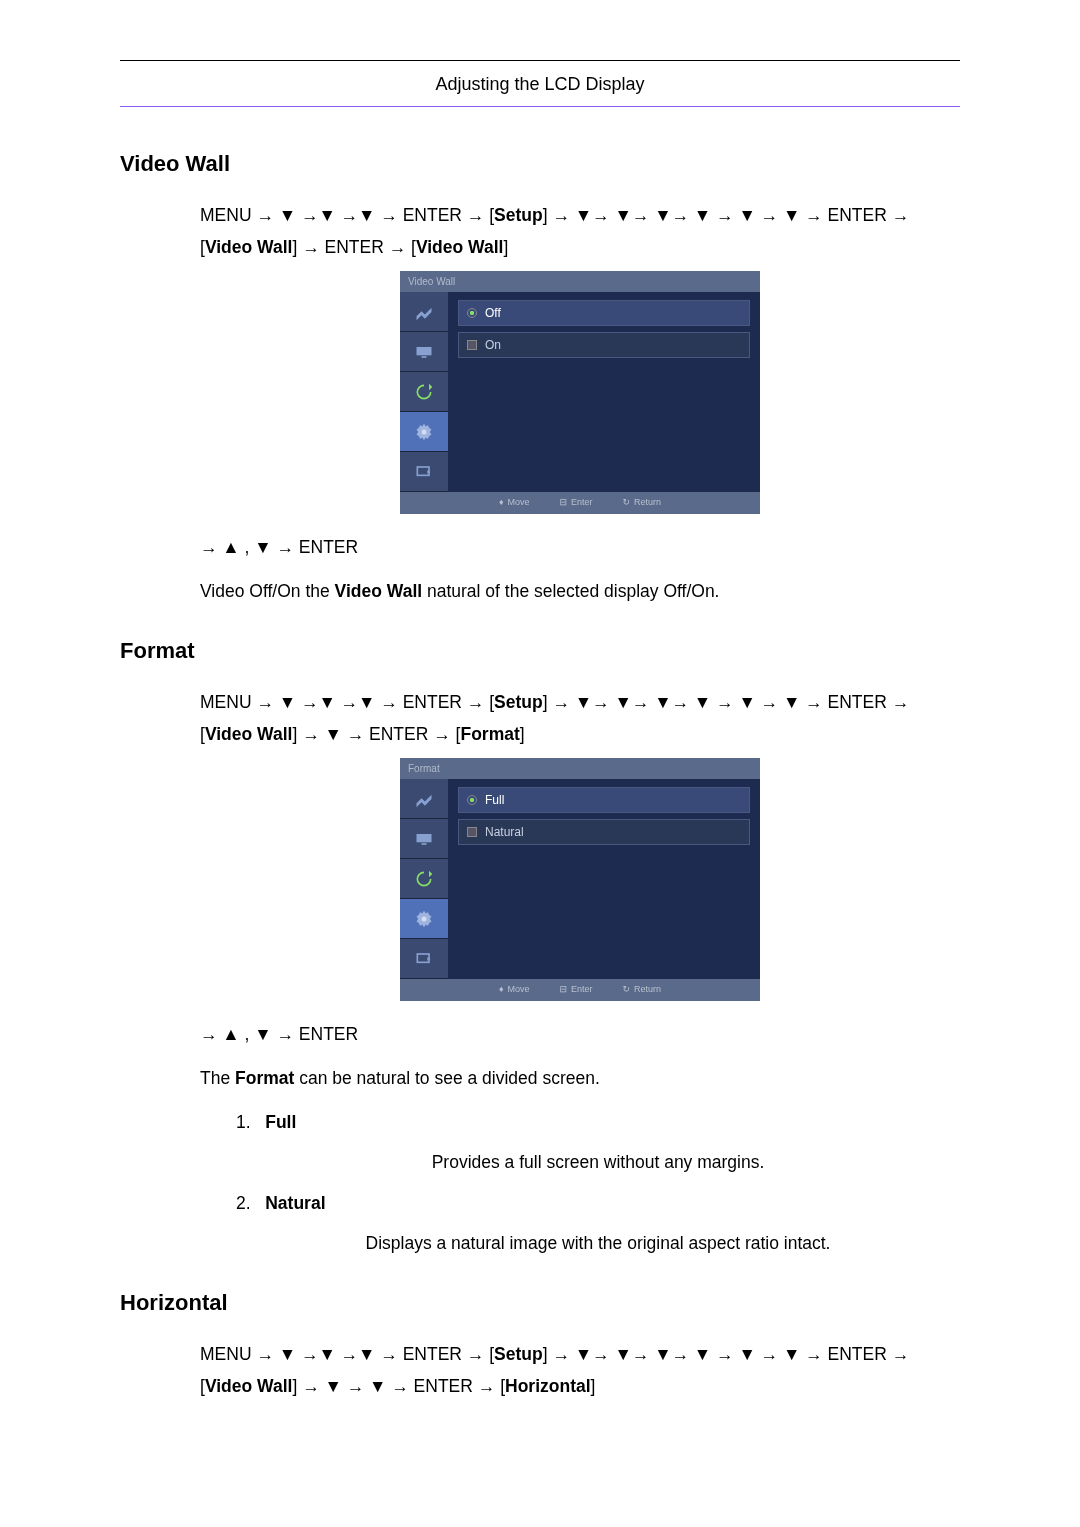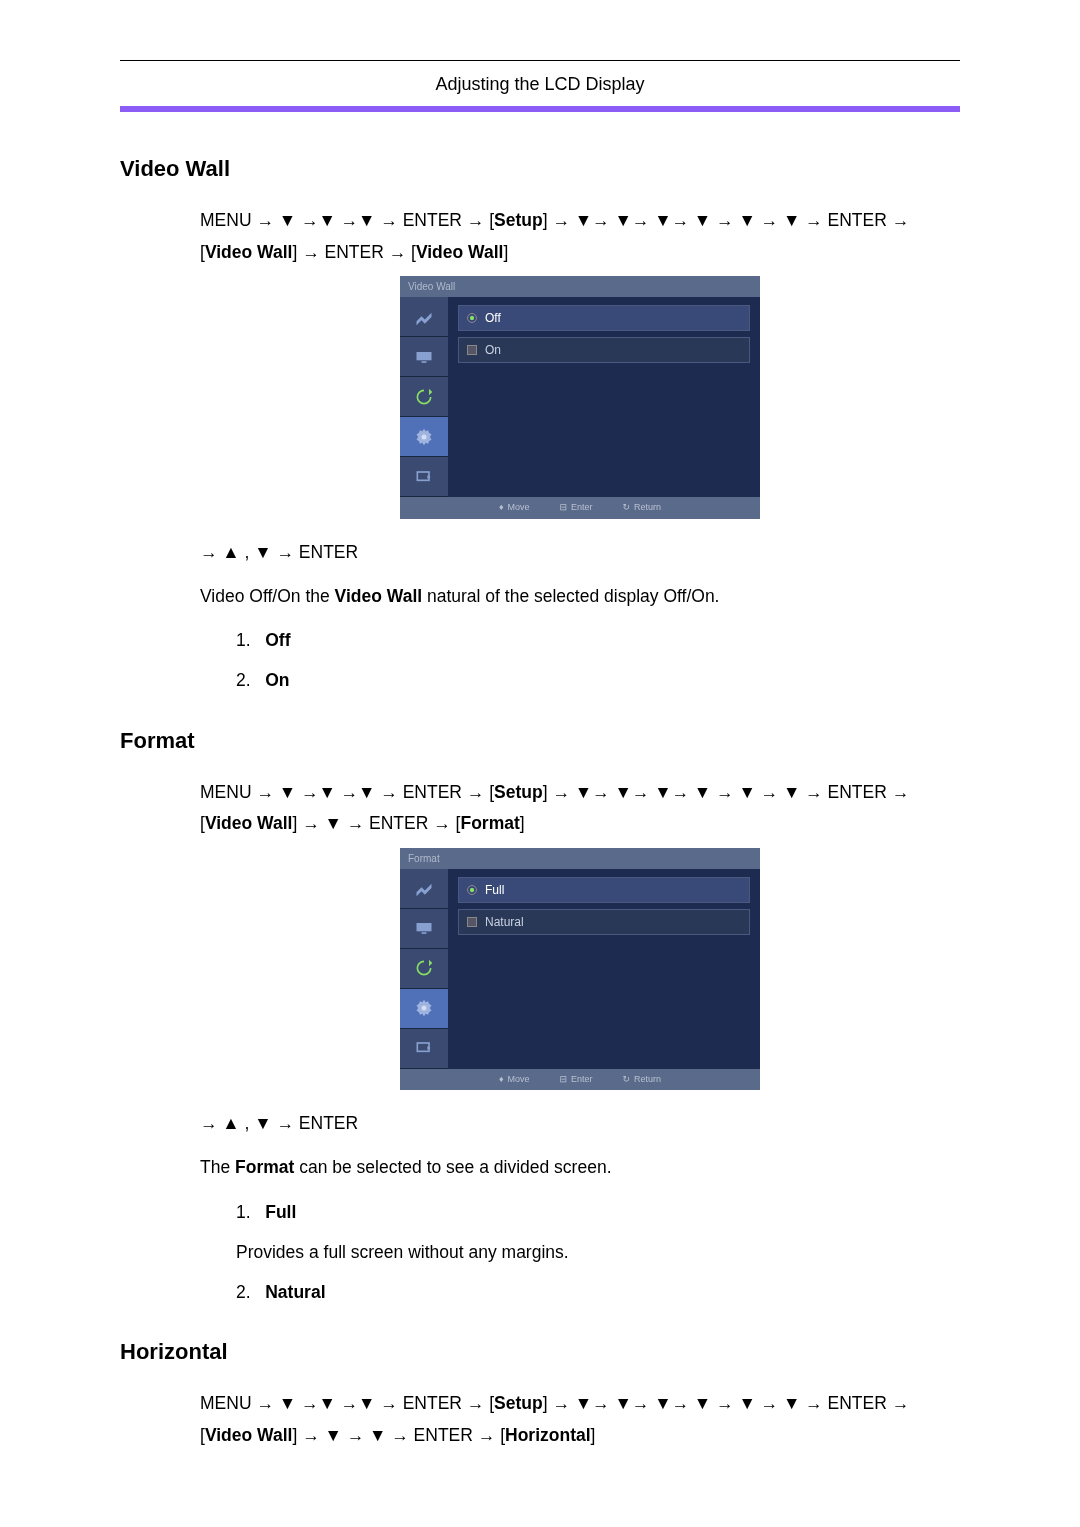--- a/index.html
+++ b/index.html
@@ -1,18 +1,18 @@
 <!DOCTYPE html>
 <html><head>
   <meta charset="utf-8">
   <style>
     * { margin: 0; padding: 0; box-sizing: border-box; }
     body { font-family: Arial, sans-serif; background: #fff; padding: 60px 120px; font-size: 17.5px; line-height: 1.5; color: #000; }
     .header-line { border-top: 1px solid #000; margin-bottom: 2px; }
-    .header-title { text-align: center; padding: 8px 0; border-bottom: 6px solid #8b5cf6; margin-bottom: 40px; font-size: 18px; }
+    .header-title { text-align: center; padding: 8px 0; border-bottom: 1px solid #8b5cf6; margin-bottom: 40px; font-size: 18px; }
     .section-title { font-size: 22px; font-weight: bold; margin-bottom: 20px; margin-top: 30px; }
     .content { margin-left: 80px; margin-bottom: 20px; margin-top: 8px; }
     .nav-path { margin-bottom: 8px; line-height: 1.8; }
     .nav-path .bold { font-weight: bold; }
     .osd-menu { margin: 5px auto 20px; width: 360px; background: #2b3a63; position: relative; }
     .osd-title { background: #5a6a8a; color: #b0bacc; font-size: 10px; padding: 3px 8px; }
     .osd-body { display: flex; }
     .osd-sidebar { width: 48px; display: flex; flex-direction: column; }
     .osd-icon { height: 40px; display: flex; align-items: center; justify-content: center; border-bottom: 1px solid #1a2540; }
     .osd-icon.active { background: #5070b8; }
@@ -23,21 +23,21 @@
     .osd-option.selected { background: #3a4a78; color: #fff; }
     .osd-radio { width: 10px; height: 10px; border-radius: 50%; border: 1px solid #888; margin-right: 8px; display: inline-block; }
     .osd-radio.on { background: radial-gradient(circle, #88dd66 35%, transparent 40%); }
     .osd-checkbox { width: 10px; height: 10px; border: 1px solid #888; margin-right: 8px; display: inline-block; background: #556; }
     .osd-footer { background: #5a6a8a; color: #b8c0d0; font-size: 9px; padding: 4px 0; display: flex; justify-content: center; gap: 30px; }
     .osd-footer span { display: inline-flex; align-items: center; gap: 4px; }
     .desc-line { margin: 18px 0; }
     .num-list { margin: 12px 0; padding-left: 36px; }
     .num-list li { margin-bottom: 14px; }
     .num-list li .item-label { font-weight: bold; }
-    .num-list li .item-desc { margin-top: 14px; font-weight: normal; }
+    .num-list li .item-desc { margin-top: 14px; font-weight: normal; text-align: center; }
   </style>
 </head>
 <body>
 
 <div class="header-line"></div>
 <div class="header-title">Adjusting the LCD Display</div>
 
 <div class="section-title">Video Wall</div>
 
 <div class="content">
@@ -102,24 +102,20 @@
       <span>↻ <span>Return</span></span>
     </div>
   </div>
 
   <div class="desc-line">→ ▲ , ▼ → <span>ENTER</span></div>
 
   <div class="desc-line">
     <span>Video Off/On the </span><strong>Video Wall</strong><span> natural of the selected display Off/On.</span>
   </div>
 
-  <ol class="num-list" style="list-style:none;">
-    <li><span>1.</span>&nbsp;&nbsp;&nbsp;<span class="item-label">Off</span></li>
-    <li><span>2.</span>&nbsp;&nbsp;&nbsp;<span class="item-label">On</span></li>
-  </ol>
 </div>
 
 <div class="section-title">Format</div>
 
 <div class="content">
   <div class="nav-path">
     <span>MENU</span> → ▼ →▼ →▼ →
     <span>ENTER</span> →
     [<span class="bold">Setup</span>] → ▼→ ▼→ ▼→ ▼ → ▼ → ▼ →
     <span>ENTER</span> →
@@ -176,30 +172,31 @@
     <div class="osd-footer">
       <span>♦ <span>Move</span></span>
       <span>⊟ <span>Enter</span></span>
       <span>↻ <span>Return</span></span>
     </div>
   </div>
 
   <div class="desc-line">→ ▲ , ▼ → <span>ENTER</span></div>
 
   <div class="desc-line">
-    <span>The </span><strong>Format</strong><span> can be selected to see a divided screen.</span>
+    <span>The </span><strong>Format</strong><span> can be natural to see a divided screen.</span>
   </div>
 
   <ol class="num-list" style="list-style:none;">
     <li>
       <span>1.</span>&nbsp;&nbsp;&nbsp;<span class="item-label">Full</span>
       <div class="item-desc">Provides a full screen without any margins.</div>
     </li>
     <li>
       <span>2.</span>&nbsp;&nbsp;&nbsp;<span class="item-label">Natural</span>
+      <div class="item-desc">Displays a natural image with the original aspect ratio intact.</div>
     </li>
   </ol>
 </div>
 
 <div class="section-title">Horizontal</div>
 
 <div class="content">
   <div class="nav-path">
     <span>MENU</span> → ▼ →▼ →▼ →
     <span>ENTER</span> →

